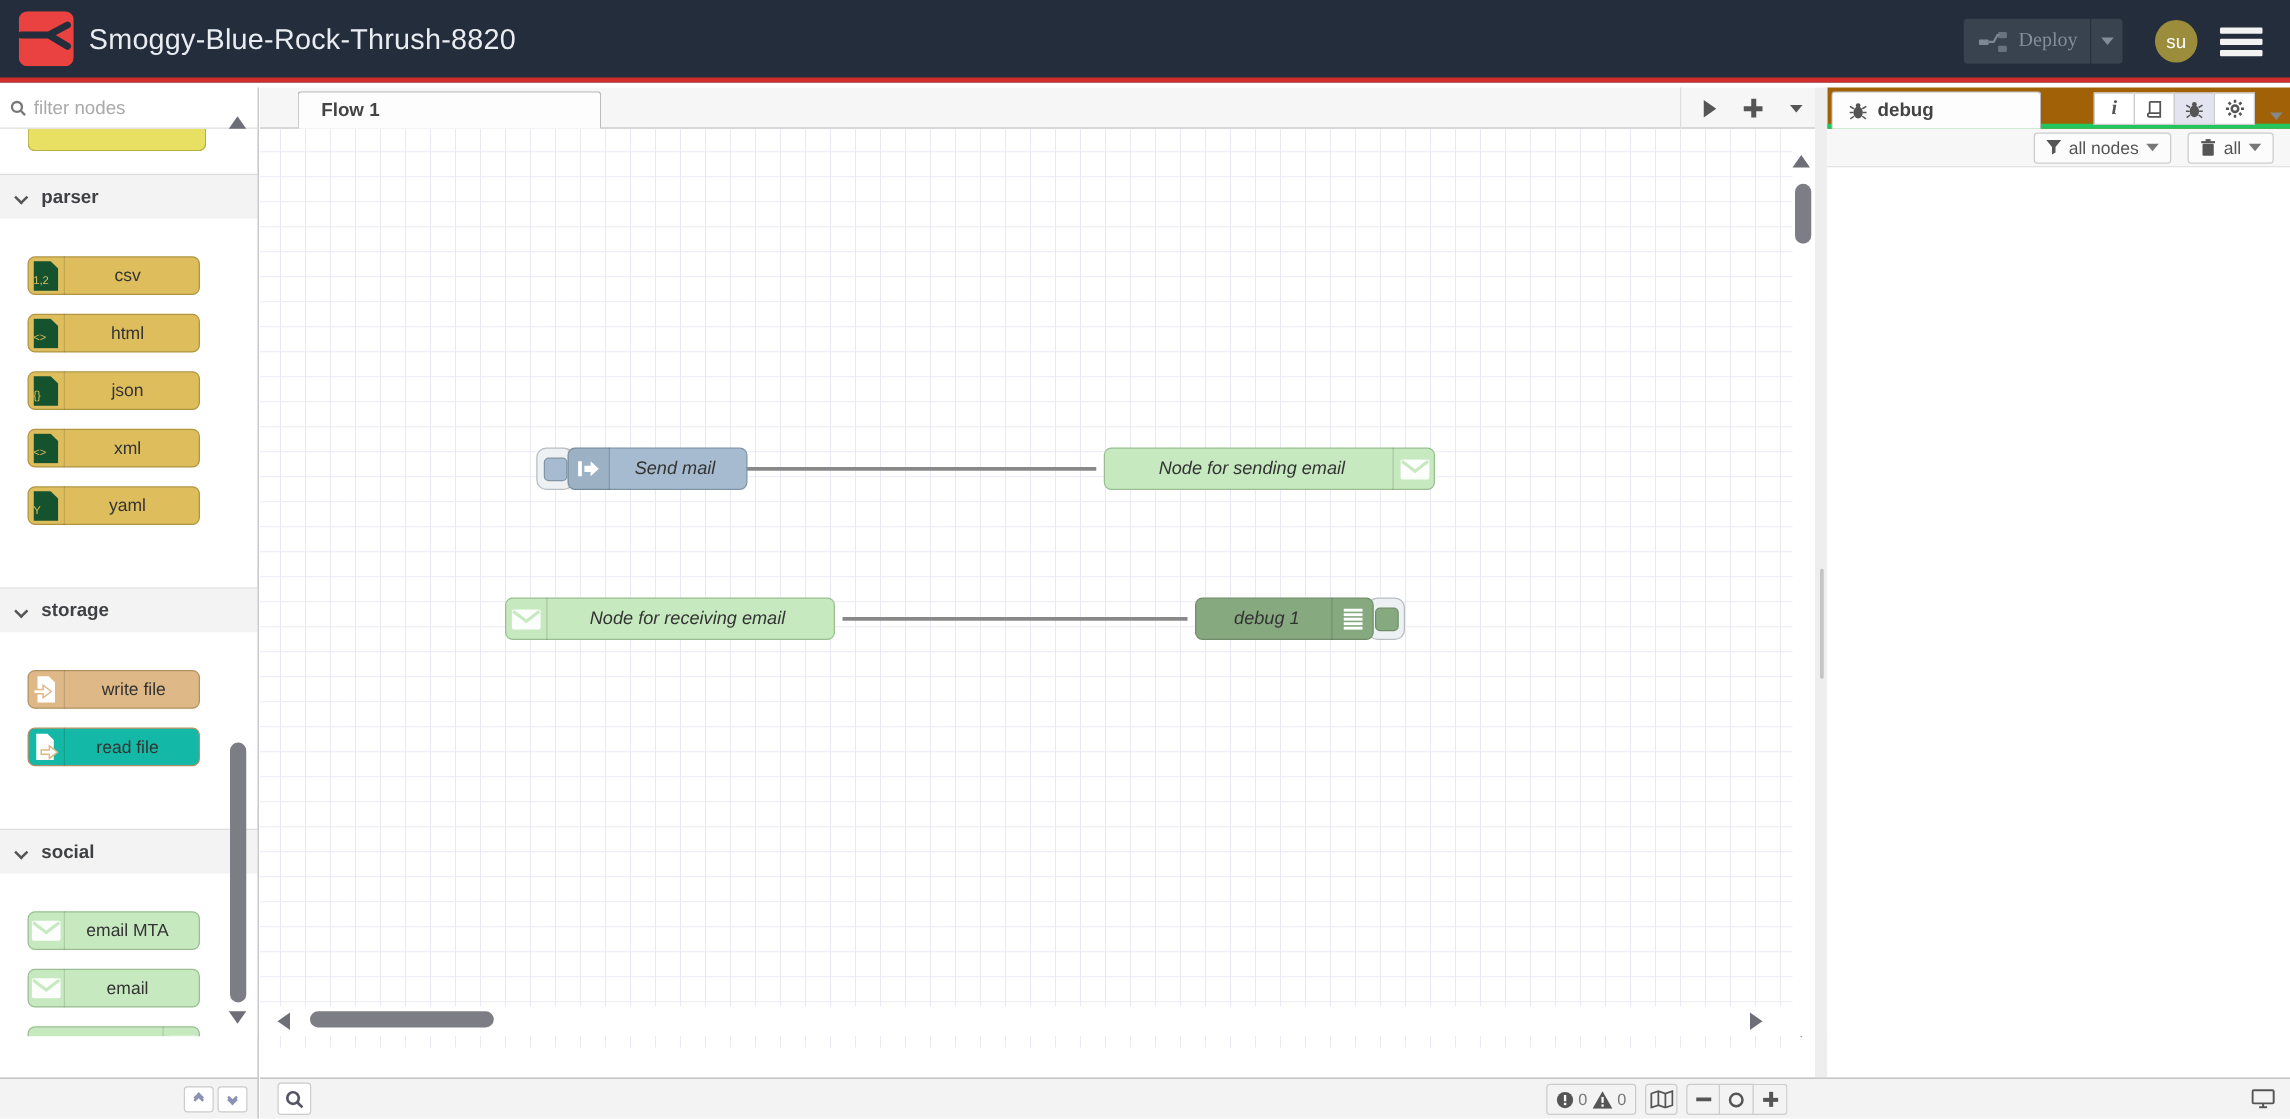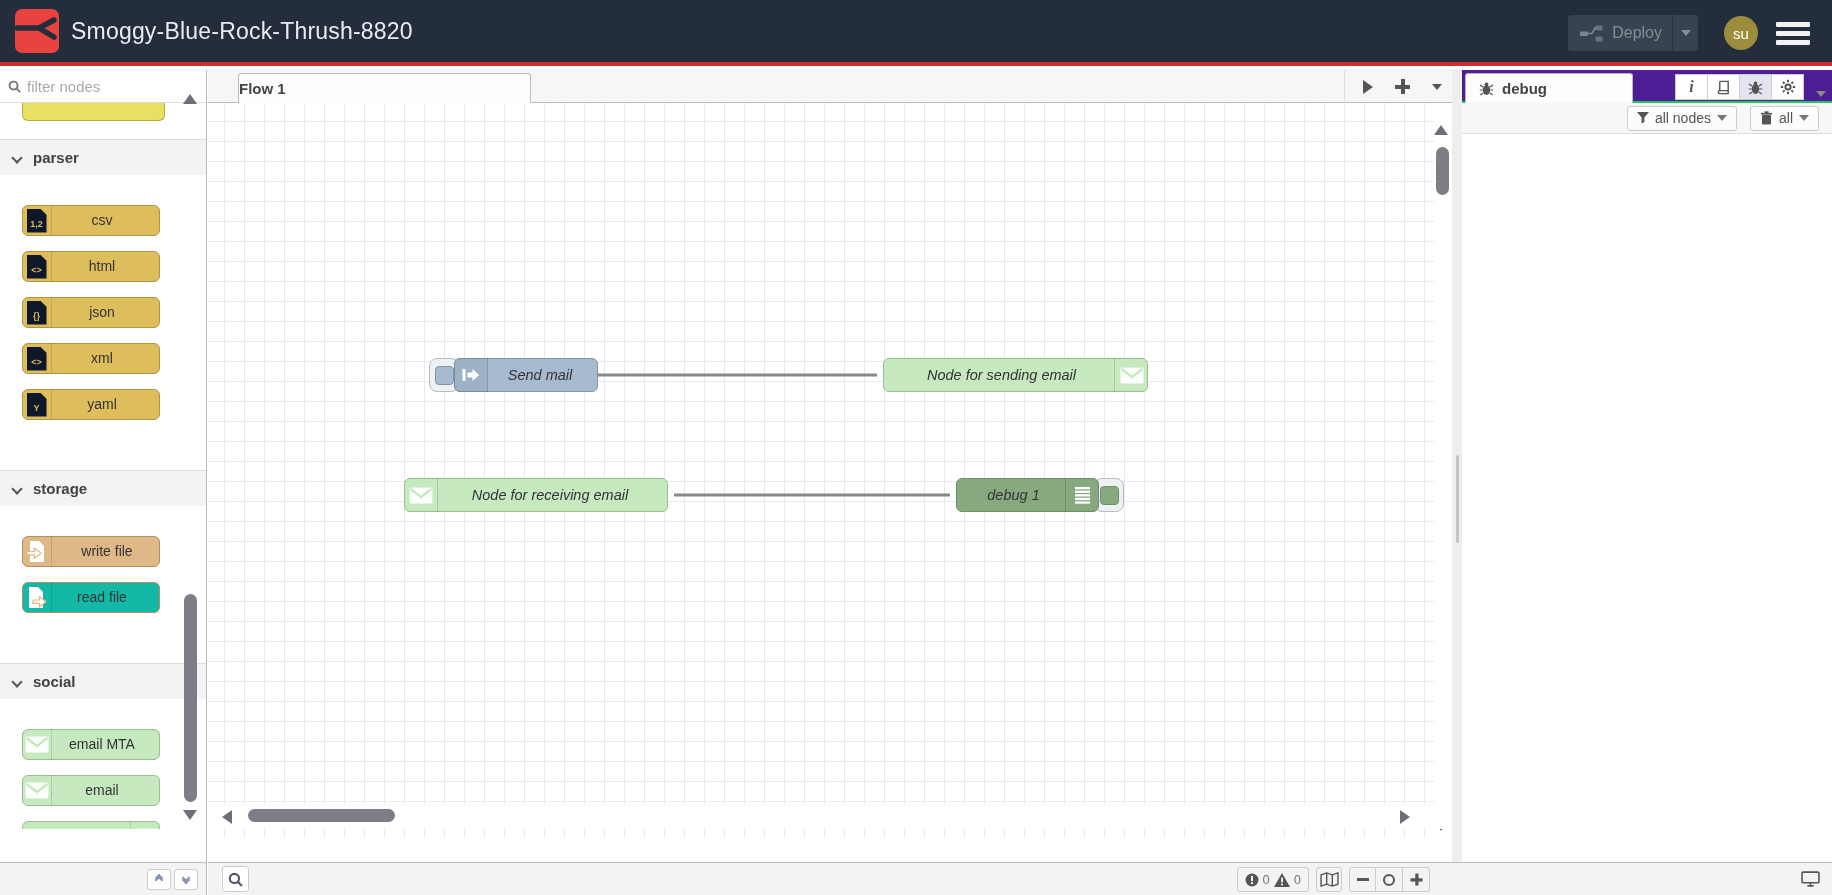--- a/index.html
+++ b/index.html
@@ -8,21 +8,21 @@
 
   
   .header { position:absolute; left:0; top:0; width:1832px; height:66px;
             background:#232d3b; border-bottom:4px solid #d22d2d;
             display:flex; align-items:center; }
   .logo { width:44px; height:44px; margin-left:15px; flex:0 0 auto; }
   .hdr-title { color:#e9edf1; font-size:23px; margin-left:12px; font-weight:400; letter-spacing:0.2px; }
   .hdr-right { position:absolute; right:0; top:0; height:66px; display:flex; align-items:center; }
   .deploy-btn { height:36px; background:#39424f; border-radius:3px; display:flex; align-items:center;
                 color:#848e99; font-size:16px; padding:0 0 0 12px; margin-right:26px; cursor:default; }
-  .deploy-btn .lbl { margin:0 10px 0 9px; }
+  .deploy-btn .lbl { margin:0 10px 0 9px;font-family:Liberation Serif, serif; }
   .deploy-caret { width:26px; height:36px; display:flex; align-items:center; justify-content:center;
                   border-left:1px solid rgba(0,0,0,0.25); color:#848e99; }
   .avatar { width:34px; height:34px; border-radius:50%; background:#9b8d3c; color:#fff;
             display:flex; align-items:center; justify-content:center; font-size:15px; margin-right:18px; }
   .burger { width:34px; margin-right:22px; cursor:pointer; }
   .burger div { height:5px; background:#f2f2f2; border-radius:1px; margin:4px 0; }
 
   
   .tri { width:0; height:0; display:inline-block; }
   .tri.up    { border-left:7px solid transparent; border-right:7px solid transparent; border-bottom:10px solid currentColor; }
@@ -44,43 +44,43 @@
   .pal-category { border-top:1px solid #ddd; margin-top:18px; }
   .cat-header { height:35px; background:#f3f3f3; display:flex; align-items:center; gap:12px; padding-left:13px; cursor:pointer; color:#555; }
   .cat-header .cat-label { font-size:15px; font-weight:bold; color:#3f4144; }
   .cat-content { padding:30px 0 17px; background:#fff; }
   .pal-node { position:relative; width:138px; height:31px; margin:0 auto 15px; margin-left:22px;
               border:1px solid; border-radius:6px; cursor:grab; }
   .pal-icon { position:absolute; top:-1px; bottom:-1px; width:30px; display:flex; align-items:center; justify-content:center; }
   .pal-icon.left  { left:-1px; border-right:1px solid rgba(0,0,0,0.12); }
   .pal-icon.right { right:-1px; border-left:1px solid rgba(0,0,0,0.12); }
   .pal-label { position:absolute; top:0; height:29px; line-height:29px; text-align:center; font-size:14px; color:#333; }
-  .file-badge { width:20px; height:24px; background:#0f172a; clip-path:polygon(0 0,68% 0,100% 26%,100% 100%,0 100%);
-                display:flex; align-items:flex-end; justify-content:center; font-size:9px; font-weight:bold; padding-bottom:4px; }
+  .file-badge { width:20px; height:24px; background:#14532d; clip-path:polygon(0 0,68% 0,100% 26%,100% 100%,0 100%);
+                display:flex; align-items:flex-end; justify-content:flex-start; font-size:9px; font-weight:normal; padding-bottom:4px; }
   .port { position:absolute; width:10px; height:10px; background:#d9d9d9; border:1px solid #999;
           border-radius:3px; top:50%; margin-top:-5px; z-index:-1; cursor:crosshair; }
   .port.in  { left:-6px; }
   .port.out { right:-6px; }
   .pal-scroll-up   { position:absolute; left:183px; top:20px; color:#6e6e78; }
   .pal-scroll-down { position:absolute; left:183px; top:736px; color:#6e6e78; }
   .pal-thumb { position:absolute; left:184px; top:524px; width:13px; height:208px; background:#7d7d85; border-radius:7px; }
   .pal-footer { position:absolute; left:0; top:862px; width:207px; height:33px; background:#f3f3f3;
                 border-top:1px solid #bbb; border-right:1px solid #bbb; display:flex; align-items:center; justify-content:flex-end; gap:3px; padding-right:8px; }
   .sq-btn { width:24px; height:21px; background:#fff; border:1px solid #ccc; border-radius:3px;
             display:flex; align-items:center; justify-content:center; color:#8a93b3; cursor:pointer; }
   .dchev { display:flex; flex-direction:column; gap:0px; }
   .dchev .chev { width:6px; height:6px; margin:-2px 0; }
   .dchev.up .chev { transform:rotate(135deg); }
 
   
   .workspace { position:absolute; left:208px; top:70px; width:1244px; height:825px; }
   .tabbar { height:33px; background:#f6f6f6; border-bottom:1px solid #bbb; position:relative; }
-  .flow-tab { position:absolute; left:30px; top:3px; width:293px; height:30px; background:#fdfdfd;
+  .flow-tab { position:absolute; left:30px; top:3px; width:243px; height:30px; background:#fdfdfd;
               border:1px solid #bbb; border-bottom:none; border-radius:3px 3px 0 0;
-              font-size:15px; font-weight:600; color:#444; line-height:29px; cursor:pointer; }
+              font-size:15px; font-weight:600; color:#444; line-height:29px; padding-left:18px; cursor:pointer; }
   .tabbar-tools { position:absolute; right:10px; top:0; height:33px; display:flex; align-items:center; gap:22px; color:#555; border-left:1px solid #ddd; padding-left:18px; }
   .plus-ic { position:relative; width:15px; height:15px; }
   .plus-ic:before, .plus-ic:after { content:""; position:absolute; background:#555; }
   .plus-ic:before { left:6px; top:0; width:4px; height:15px; }
   .plus-ic:after  { left:0; top:6px; width:15px; height:4px; }
 
   .canvas { position:relative; width:1244px; height:735px; background:#fff; overflow:hidden;
     background-image:linear-gradient(#e9e9f4 1px, transparent 1px), linear-gradient(90deg,#e9e9f4 1px, transparent 1px);
     background-size:20px 20px; background-position:-4px -2px; cursor:crosshair; }
   .canvas-right-strip { position:absolute; right:0; top:0; width:18px; height:735px; background:#fff; }
@@ -121,21 +121,21 @@
   .zoom-group .ftr-btn:last-child { border-radius:0 3px 3px 0; }
   .minus-bar { width:12px; height:3.5px; background:#555; }
   .circle-o { width:12px; height:12px; border:2.5px solid #555; border-radius:50%; }
 
   
   .splitter { position:absolute; left:1452px; top:70px; width:10px; height:792px; background:#eee; cursor:col-resize; }
   .splitter .handle { position:absolute; left:3.5px; top:385px; width:3px; height:88px; background:#c4c4c4; border-radius:2px; }
 
   
   .sidebar { position:absolute; left:1462px; top:70px; width:370px; height:792px; background:#fff; }
-  .sb-tabbar { height:33px; background:#4c1d95; border-bottom:2px solid #22c55e; position:relative; }
+  .sb-tabbar { height:33px; background:#a16207; border-bottom:4px solid #22c55e; position:relative; }
   .sb-tab { position:absolute; left:3px; top:3px; width:168px; height:30px; background:#fdfdfd;
             border:1px solid #bbb; border-bottom:none; border-radius:3px 3px 0 0;
             display:flex; align-items:center; gap:8px; padding-left:13px; cursor:pointer; }
   .sb-tab .lbl { font-size:15px; font-weight:bold; color:#444; }
   .sb-tools { position:absolute; right:28px; top:4px; display:flex; }
   .tool-btn { width:33px; height:26px; background:#fff; border:1px solid #ccc; display:flex;
               align-items:center; justify-content:center; cursor:pointer; margin-left:-1px; color:#555; }
   .tool-btn.active { background:#e4e4f0; }
   .tool-btn .i-g { font-family:"Liberation Serif", serif; font-weight:bold; font-style:italic; font-size:16px; }
   .sb-caret { position:absolute; right:6px; top:13px; color:#888; }

